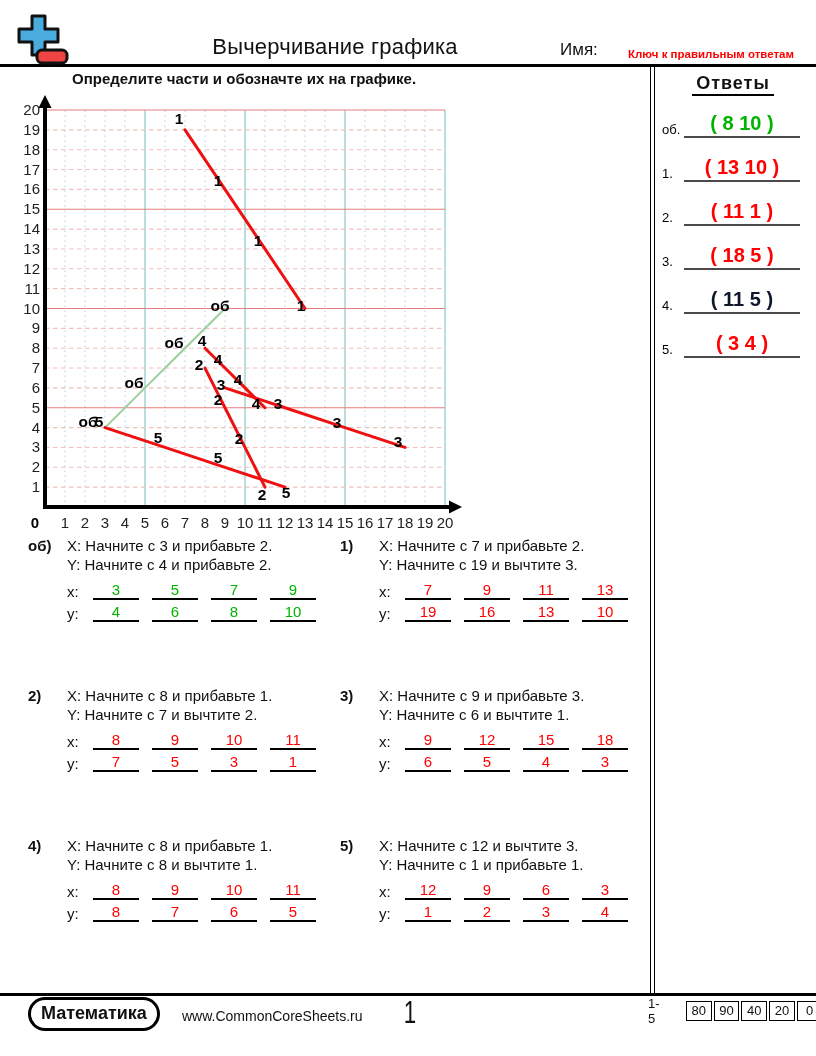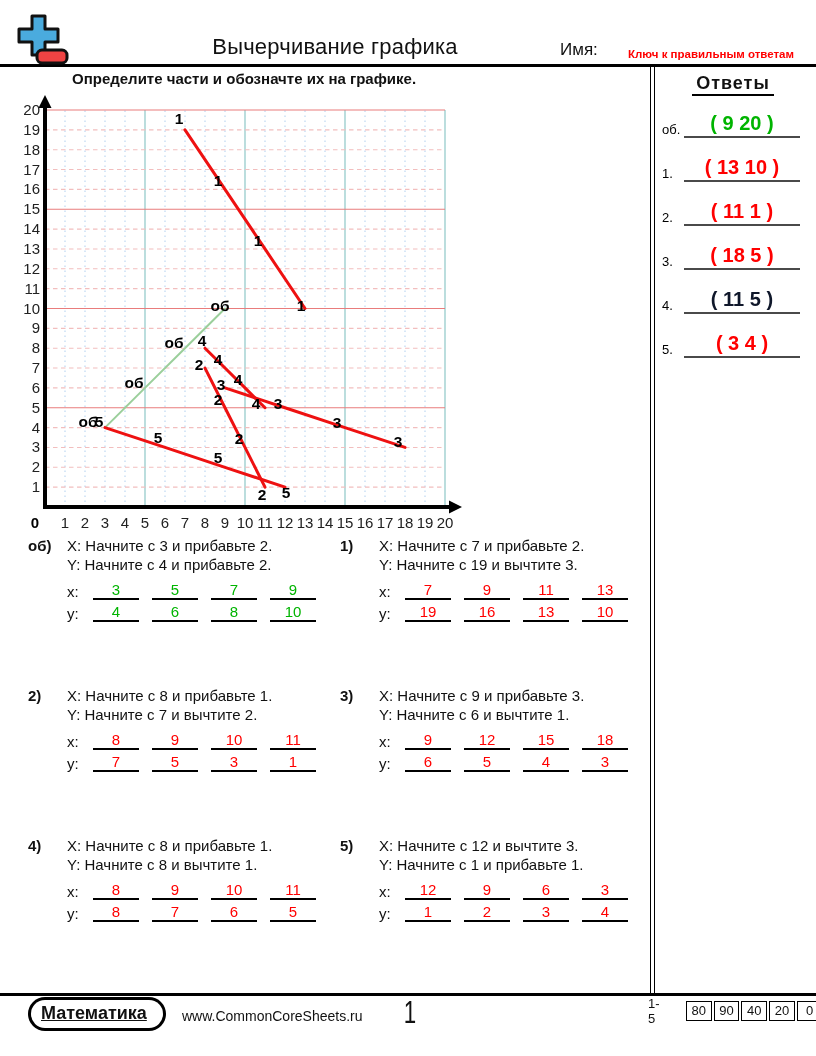--- a/index.html
+++ b/index.html
@@ -41,22 +41,22 @@
   .p-rule{font-size:15px;line-height:19px;white-space:nowrap;}
   .p-vals{display:flex;align-items:flex-end;margin-top:7px;height:19px;}
   .p-vals.second{margin-top:3px;}
   .p-axis{width:26px;font-size:15px;flex:0 0 26px;}
   .p-cell{width:46px;flex:0 0 46px;margin-right:13px;border-bottom:2px solid #000;
           text-align:center;font-size:15px;line-height:17px;}
 
   
   .footer-rule{position:absolute;left:0;top:993px;width:816px;height:2.5px;background:#000;}
   .brand-pill{position:absolute;left:28px;top:997px;background:#000;border-radius:17px;padding:3px;}
-  .brand-pill .inner{background:#fff;border-radius:15px;padding:3px 16px 4px 10px;
-                     font-size:18px;font-weight:bold;white-space:nowrap;text-decoration:underline;}
+  .brand-pill .inner{background:#fff;border-radius:15px;padding:3px 10px 4px 10px;
+                     font-size:18px;font-weight:bold;white-space:nowrap;}
   .site-url{position:absolute;left:174px;top:1008px;font-size:14px;margin-left:8px;}
   .page-number{position:absolute;left:370px;top:995px;width:80px;text-align:center;
                font-size:31px;transform:scaleX(.72);}
   .score-row{position:absolute;left:648px;top:996px;display:flex;align-items:center;}
   .score-range{font-size:13px;margin-right:20px;}
   .score-cell{width:25px;height:18px;border:1.5px solid #000;background:#fff;margin-right:2px;
               text-align:center;font-size:13px;line-height:18px;}
 </style>
 </head>
 <body>
@@ -194,21 +194,21 @@
         <text x="78" y="336.6" text-anchor="middle" class="pt-label">5</text>
       </svg>
   </div>
 
   <div class="answers-panel">
     <div class="answers-divider"></div>
     <div class="answers-title"><span>Ответы</span></div>
 
     <div class="ans-row" style="top:41px">
       <span class="ans-num">об.</span>
-      <div class="ans-line" style="color: rgb(0, 180, 0);">( 9 20 )</div>
+      <div class="ans-line" style="color: rgb(0, 180, 0);">( 8 10 )</div>
     </div>
     <div class="ans-row" style="top:85px">
       <span class="ans-num">1.</span>
       <div class="ans-line" style="color: rgb(255, 0, 0);">( 13 10 )</div>
     </div>
     <div class="ans-row" style="top:129px">
       <span class="ans-num">2.</span>
       <div class="ans-line" style="color: rgb(255, 0, 0);">( 11 1 )</div>
     </div>
     <div class="ans-row" style="top:173px">

